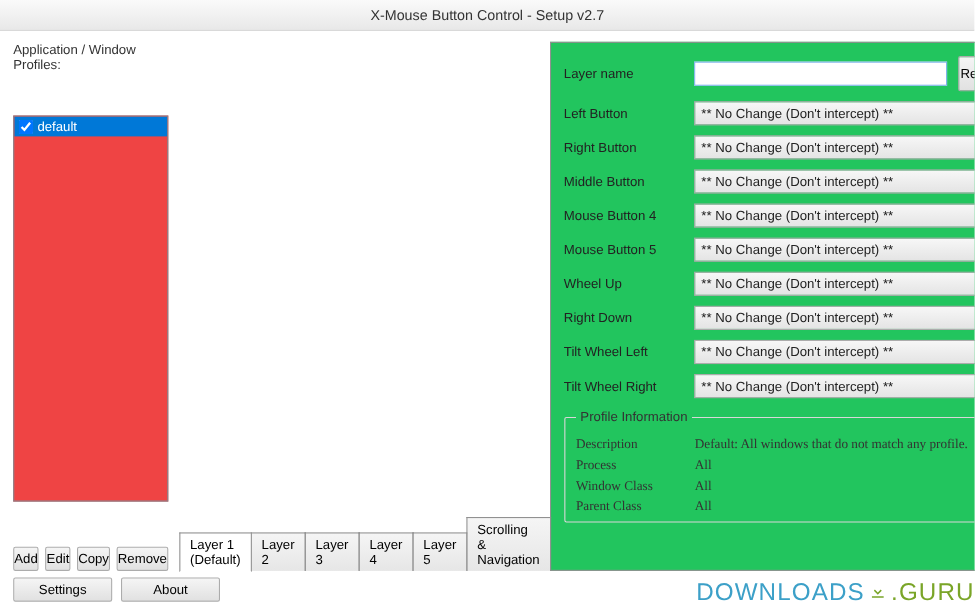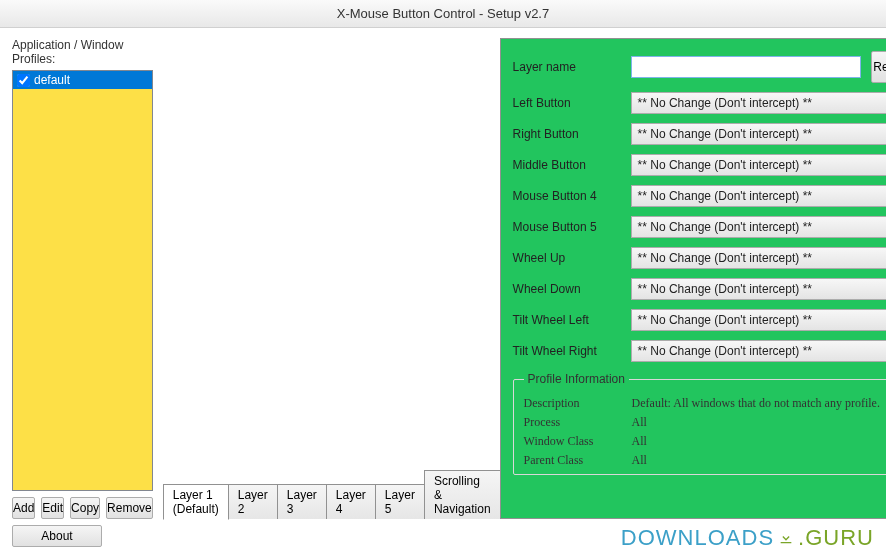--- a/index.html
+++ b/index.html
@@ -29,28 +29,29 @@
 }
 .main-row {
   display: flex;
   gap: 10px;
   flex: 1;
 }
 .left-col {
   width: 416px;
   display: flex;
   flex-direction: column;
+  gap: 35px;
 }
 .profiles-label {
   margin-bottom: 4px;
   color: #333;
 }
 .profile-list {
   border: 1px solid #828790;
-  background: #fde047;
+  background: #ef4444;
   flex: 1;
   overflow: hidden;
 }
 .profile-item {
   background: #0078d7;
   color: #fff;
   padding: 2px 4px;
   display: flex;
   align-items: center;
   gap: 4px;
@@ -160,21 +161,21 @@
   font-family: Liberation Serif, serif;
 }
 .footer-row {
   display: flex;
   gap: 8px;
   margin-top: 6px;
 }
 .footer-row .btn { width: 90px; }
 .watermark {
   position: absolute;
-  right: 12px;
+  right: 0;
   bottom: 6px;
   font-size: 22px;
   font-weight: 300;
   color: #3ca0c8;
   letter-spacing: 1px;
   display: flex;
   align-items: center;
   gap: 4px;
 }
 .watermark .guru { color: #7aa528; font-weight: 400; }
@@ -251,21 +252,21 @@
               <span>** No Change (Don't intercept) **</span>
               <div class="arrow"></div>
             </div>
 
           <div class="lbl">Wheel Up</div>
           <div class="combo">
               <span>** No Change (Don't intercept) **</span>
               <div class="arrow"></div>
             </div>
 
-          <div class="lbl">Wheel Down</div>
+          <div class="lbl">Right Down</div>
           <div class="combo">
               <span>** No Change (Don't intercept) **</span>
               <div class="arrow"></div>
             </div>
 
           <div class="lbl">Tilt Wheel Left</div>
           <div class="combo">
               <span>** No Change (Don't intercept) **</span>
               <div class="arrow"></div>
             </div>
@@ -294,20 +295,21 @@
           <div class="info-row">
             <div>Parent Class</div>
             <div>All</div>
           </div>
         </fieldset>
       </div>
     </div>
   </div>
 
   <div class="footer-row">
+    <button class="btn">Settings</button>
     <button class="btn">About</button>
   </div>
 </div>
 
 <div class="watermark">
   <span>DOWNLOADS</span>
   <svg class="dl-icon" viewBox="0 0 24 24">
       <path fill="#7aa528" d="M12 3v10l4-4 1.4 1.4L12 16 6.6 10.4 8 9l4 4V3h0zM4 18h16v2H4z"></path>
     </svg>
   <span class="guru">.GURU</span>

